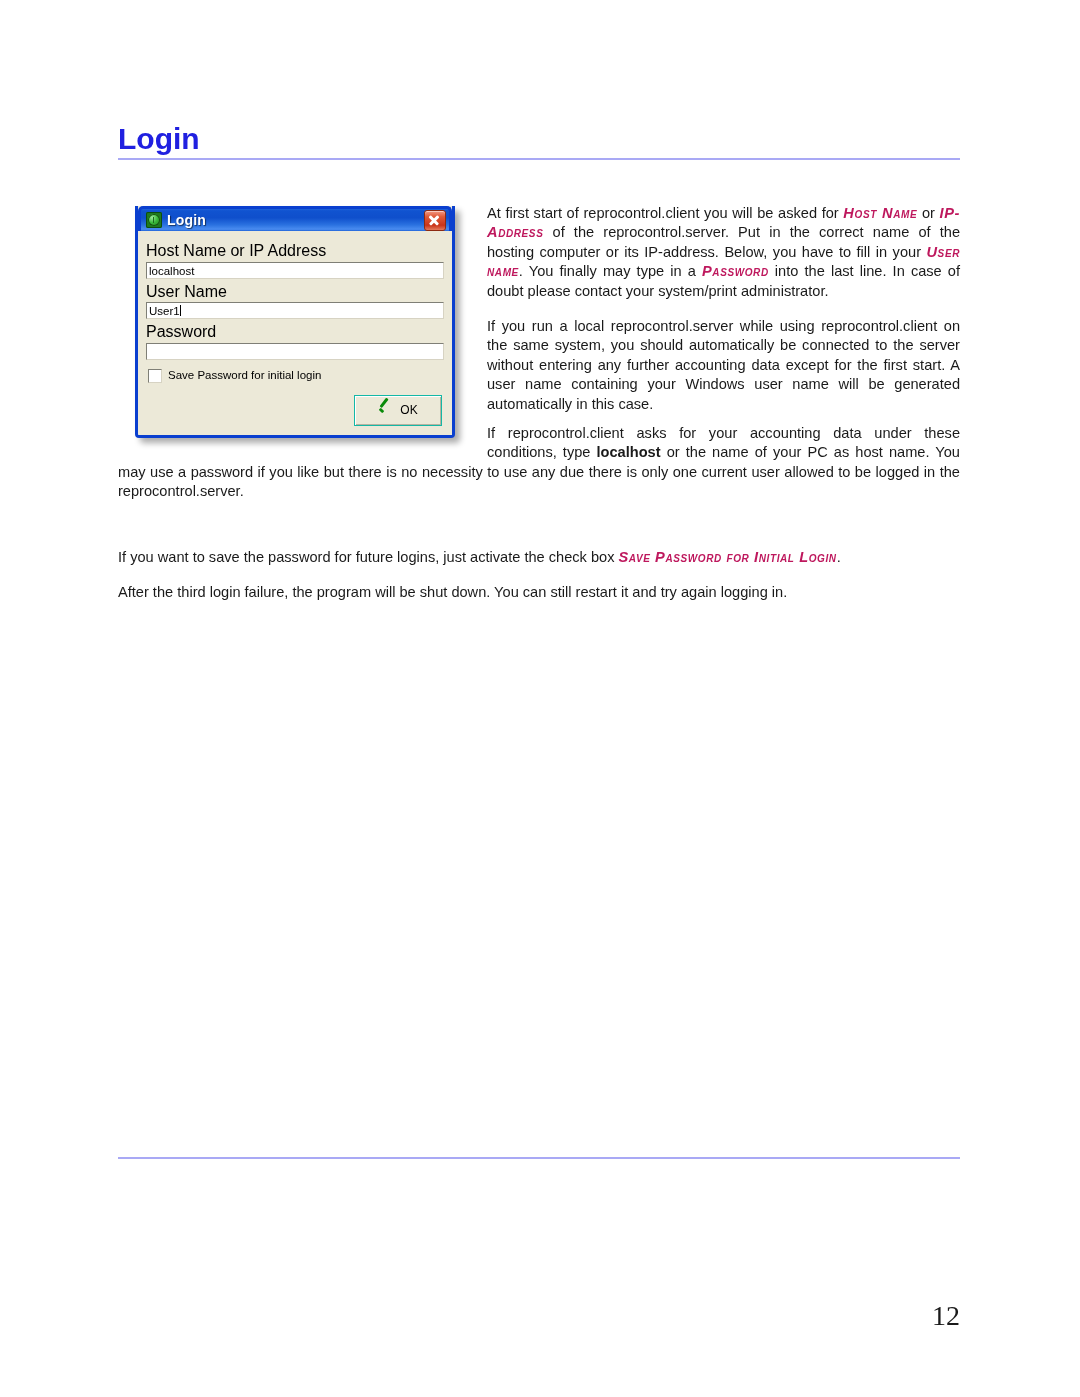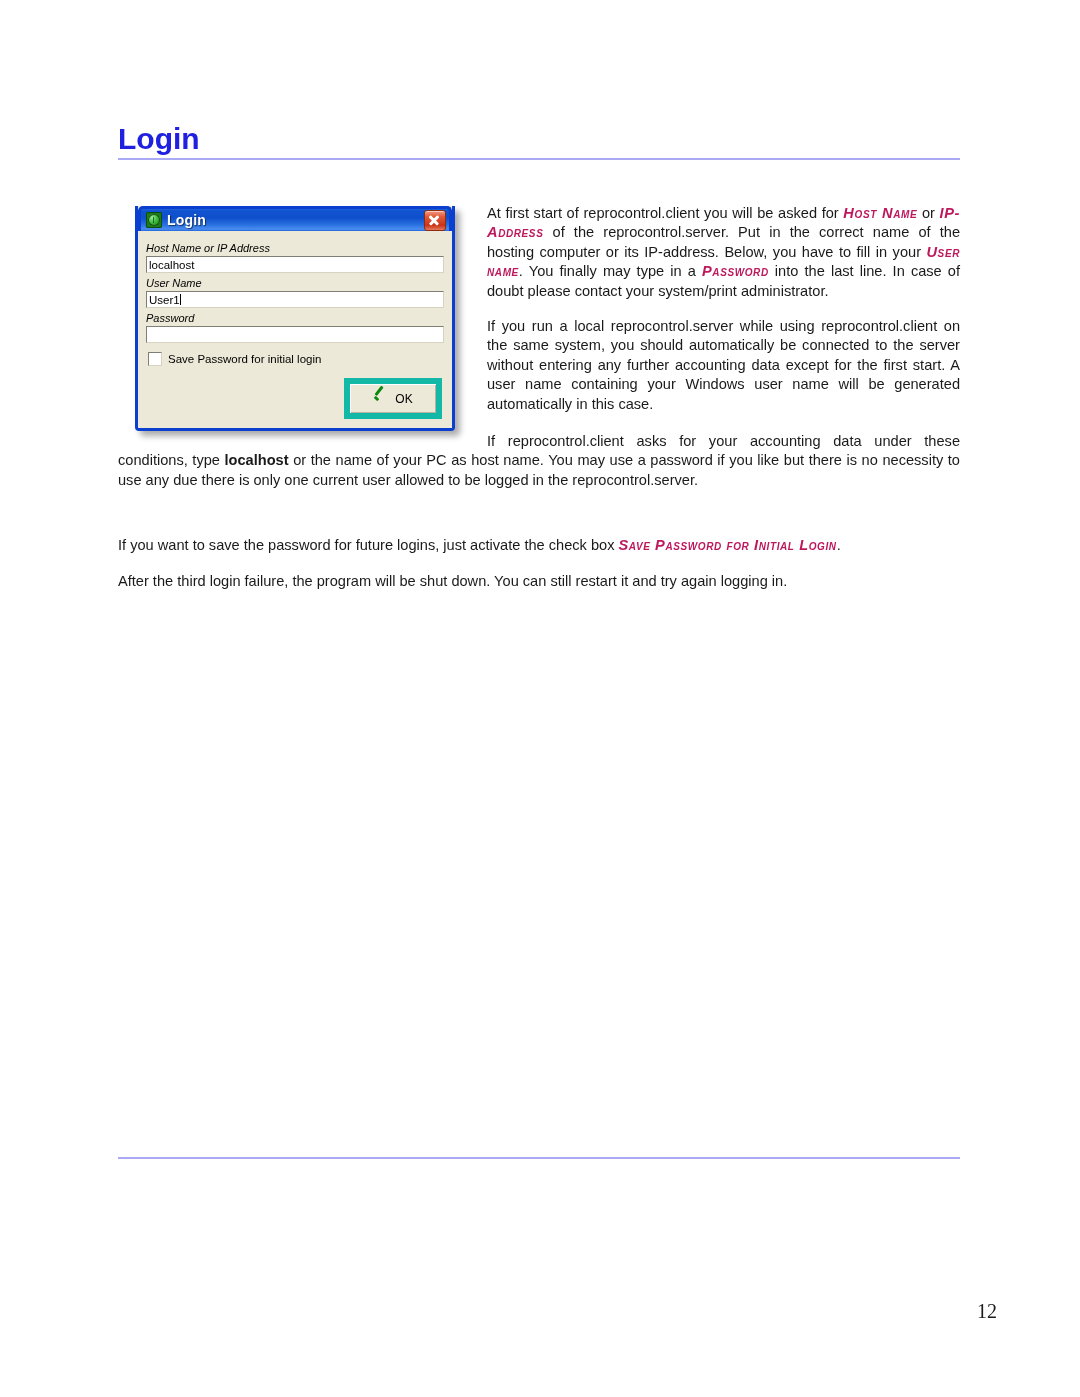--- a/index.html
+++ b/index.html
@@ -142,25 +142,24 @@
     color: #000000;
     line-height: 1.0;
   }
   .dlg-intro {
     margin: 0 0 6px 0;
   }
   .dlg-intro div { margin-bottom: 5px; white-space: nowrap; }
   .dlg-intro div:last-child { margin-bottom: 0; }
 
   .field-label {
-    font-size: 11px;
+    font-size: 16px;
     color: #000000;
     margin: 4px 0 2px 0;
     line-height: 1.1;
-    font-style: italic;
   }
   .field-input {
     background: #ffffff;
     border: 1px solid #7f7f76;
     border-right-color: #d7d3c3;
     border-bottom-color: #d7d3c3;
     height: 17px;
     line-height: 17px;
     padding: 0 2px;
     font-size: 11.5px;
@@ -197,21 +196,21 @@
   .btn-row {
     display: flex;
     justify-content: flex-end;
     margin-top: 12px;
     padding-right: 2px;
   }
   .ok-btn {
     min-width: 86px;
     height: 29px;
     background: #ece9d8;
-    border: 6px solid #14b8a6;
+    border: 1px solid #14b8a6;
     box-shadow: inset 1px 1px 0 #ffffff, inset -1px -1px 0 #b6b3a0;
     display: flex;
     align-items: center;
     justify-content: center;
     gap: 7px;
     font-size: 12px;
     color: #000;
     cursor: pointer;
   }
   .check-glyph {
@@ -241,21 +240,21 @@
 
   
   .para {
     text-align: justify;
     font-size: 14.6px;
     line-height: 1.33;
     color: #1a1a1a;
     margin: 0 0 16px 0;
   }
   .para.tight { margin-bottom: 16px; }
-  .para.nogap { margin-bottom: 18px; }
+  .para.nogap { margin-bottom: 10px; }
 
   .it { }
   .bd { font-weight: bold; }
   .sc {
     color: #be185d;
     font-weight: bold;
     font-style: italic;
     font-variant: small-caps;
     letter-spacing: 0.6px;
   }
@@ -273,23 +272,22 @@
     height: 2px;
     background: #a9a9f5;
   }
   .page-number {
     position: absolute;
     left: 0;
     top: 1300px;
     width: 960px;
     text-align: right;
     font-family: "Liberation Serif", serif;
-    font-size: 20px;
+    font-size: 28px;
     color: #1a1a1a;
-    padding-left: 37px;
   }
 </style>
 </head>
 <body>
 
 <div class="page">
 
   <div class="content">
 
     <h1 class="page-title">Login</h1>

